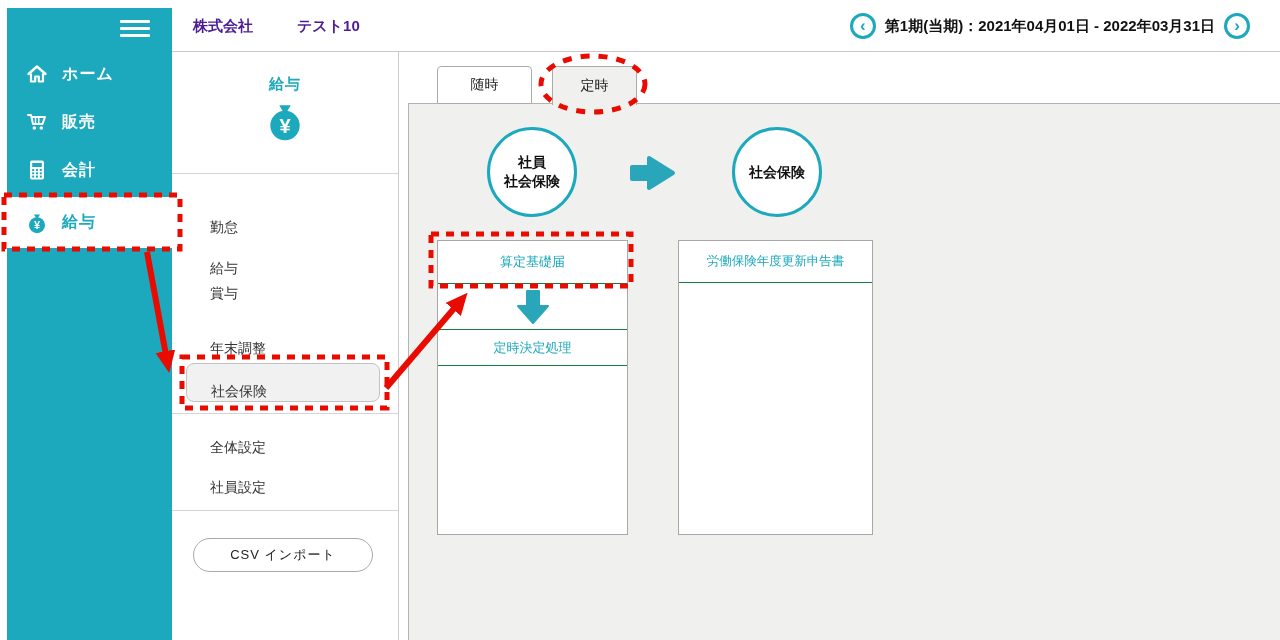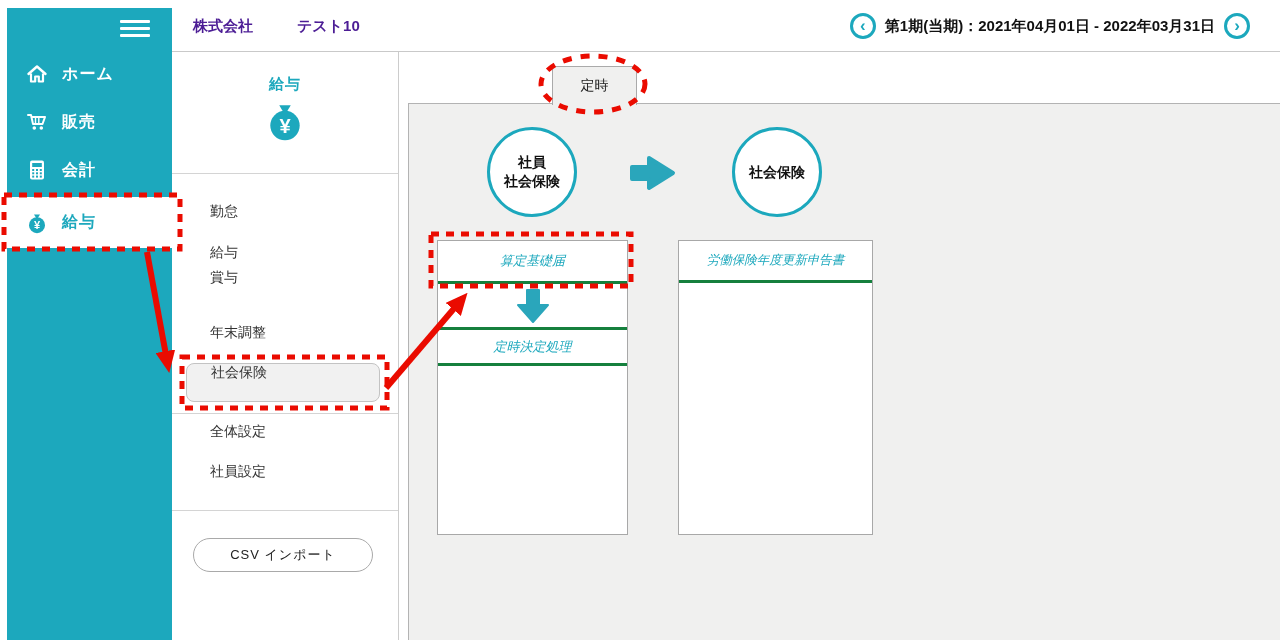--- a/index.html
+++ b/index.html
@@ -24,42 +24,42 @@
   .period-nav { position:absolute; right:30px; top:0; height:52px; display:flex; align-items:center; gap:9px; }
   .circ-btn { width:26px; height:26px; border:3px solid #1CA8BD; border-radius:50%; background:#fff;
     display:flex; align-items:center; justify-content:center; color:#1CA8BD; font-weight:bold; font-size:17px; line-height:1; cursor:pointer; padding-bottom:2px; }
   .period-text { font-size:15px; font-weight:bold; color:#111; }
 
   
   .subsidebar { position:absolute; left:172px; top:52px; width:227px; height:588px; background:#fff; border-right:1px solid #ccc; }
   .sub-title { position:absolute; left:0; top:23px; width:100%; text-align:center; color:#1CA8BD; font-size:15px; font-weight:bold; letter-spacing:1px; }
   .sub-bag { position:absolute; left:0; top:48px; width:100%; display:flex; justify-content:center; }
   .divider { position:absolute; left:0; width:226px; border-top:1px solid #d4d4d4; }
-  .menu-item { position:absolute; left:0; width:226px; height:34px; display:flex; align-items:flex-start; padding-left:38px; font-size:14px; color:#333; cursor:pointer; }
+  .menu-item { position:absolute; left:0; width:226px; height:34px; display:flex; align-items:flex-end; padding-left:38px; font-size:14px; color:#333; cursor:pointer; }
   .menu-item.selected { left:14px; width:194px; padding-left:24px; background:#f1f1f1; border:1px solid #c3c3c3; border-radius:8px; height:39px; }
   .csv-btn { position:absolute; left:21px; top:486px; width:180px; height:34px; border:1px solid #a9a9a9; border-radius:17px; background:#fff;
     font-size:13px; color:#222; display:flex; align-items:center; justify-content:center; letter-spacing:1px; cursor:pointer; }
 
   
   .content { position:absolute; left:399px; top:52px; width:881px; height:588px; background:#fff; }
   .panel { position:absolute; left:9px; top:51px; width:872px; height:537px; background:#f0f0ef; border-top:1px solid #b3b3b3; border-left:1px solid #b3b3b3; }
   .tab { position:absolute; top:14px; height:38px; border:1px solid #aaa; border-radius:4px 4px 0 0;
     display:flex; align-items:center; justify-content:center; font-size:14px; color:#222; cursor:pointer; z-index:3; }
   .tab.t1 { left:38px; width:95px; background:#fff; }
   .tab.t2 { left:153px; width:85px; background:#f0f0ef; border-bottom:none; height:39px; }
 
   .flow-circle { position:absolute; width:90px; height:90px; border-radius:50%; background:#fff; border:3px solid #1CA8BD;
     display:flex; flex-direction:column; align-items:center; justify-content:center; font-size:14px; font-weight:bold; color:#111; line-height:1.35; z-index:2; }
   .c-left { left:487px; top:127px; }
   .c-right { left:732px; top:127px; }
 
   .doc-box { position:absolute; top:240px; width:191px; height:295px; background:#fff; border:1px solid #a8a8a8; z-index:2; }
   .box-left { left:437px; }
   .box-right { left:678px; width:195px; }
-  .box-cell { border-bottom:3px solid #15803d; display:flex; align-items:center; justify-content:center;font-style:italic; }
+  .box-cell { border-bottom:1px solid #15803d; display:flex; align-items:center; justify-content:center; }
   .cell-link { color:#1CA8BD; font-size:13px; cursor:pointer; }
   .h43 { height:43px; } .h46 { height:46px; } .h36 { height:36px; } .h42 { height:42px; }
 
   .annot { position:absolute; left:0; top:0; width:1280px; height:640px; pointer-events:none; z-index:10; }
   svg text { user-select:none; }
 </style>
 </head>
 <body>
 
 <div class="sidebar">
@@ -179,20 +179,23 @@
   <div class="divider" style="top:458px;"></div>
 
   <div class="csv-btn">
       <span>CSV インポート</span>
     </div>
 </div>
 
 <div class="content">
   <div class="panel"></div>
 
+  <div class="tab t1">
+      <span>随時</span>
+    </div>
   <div class="tab t2">
       <span>定時</span>
     </div>
 
   <div class="flow-circle c-left" style="left:88px; top:75px;">
     <span>社員</span>
     <span>社会保険</span>
   </div>
 
   <span class="abs" style="left:231px; top:101px;">

